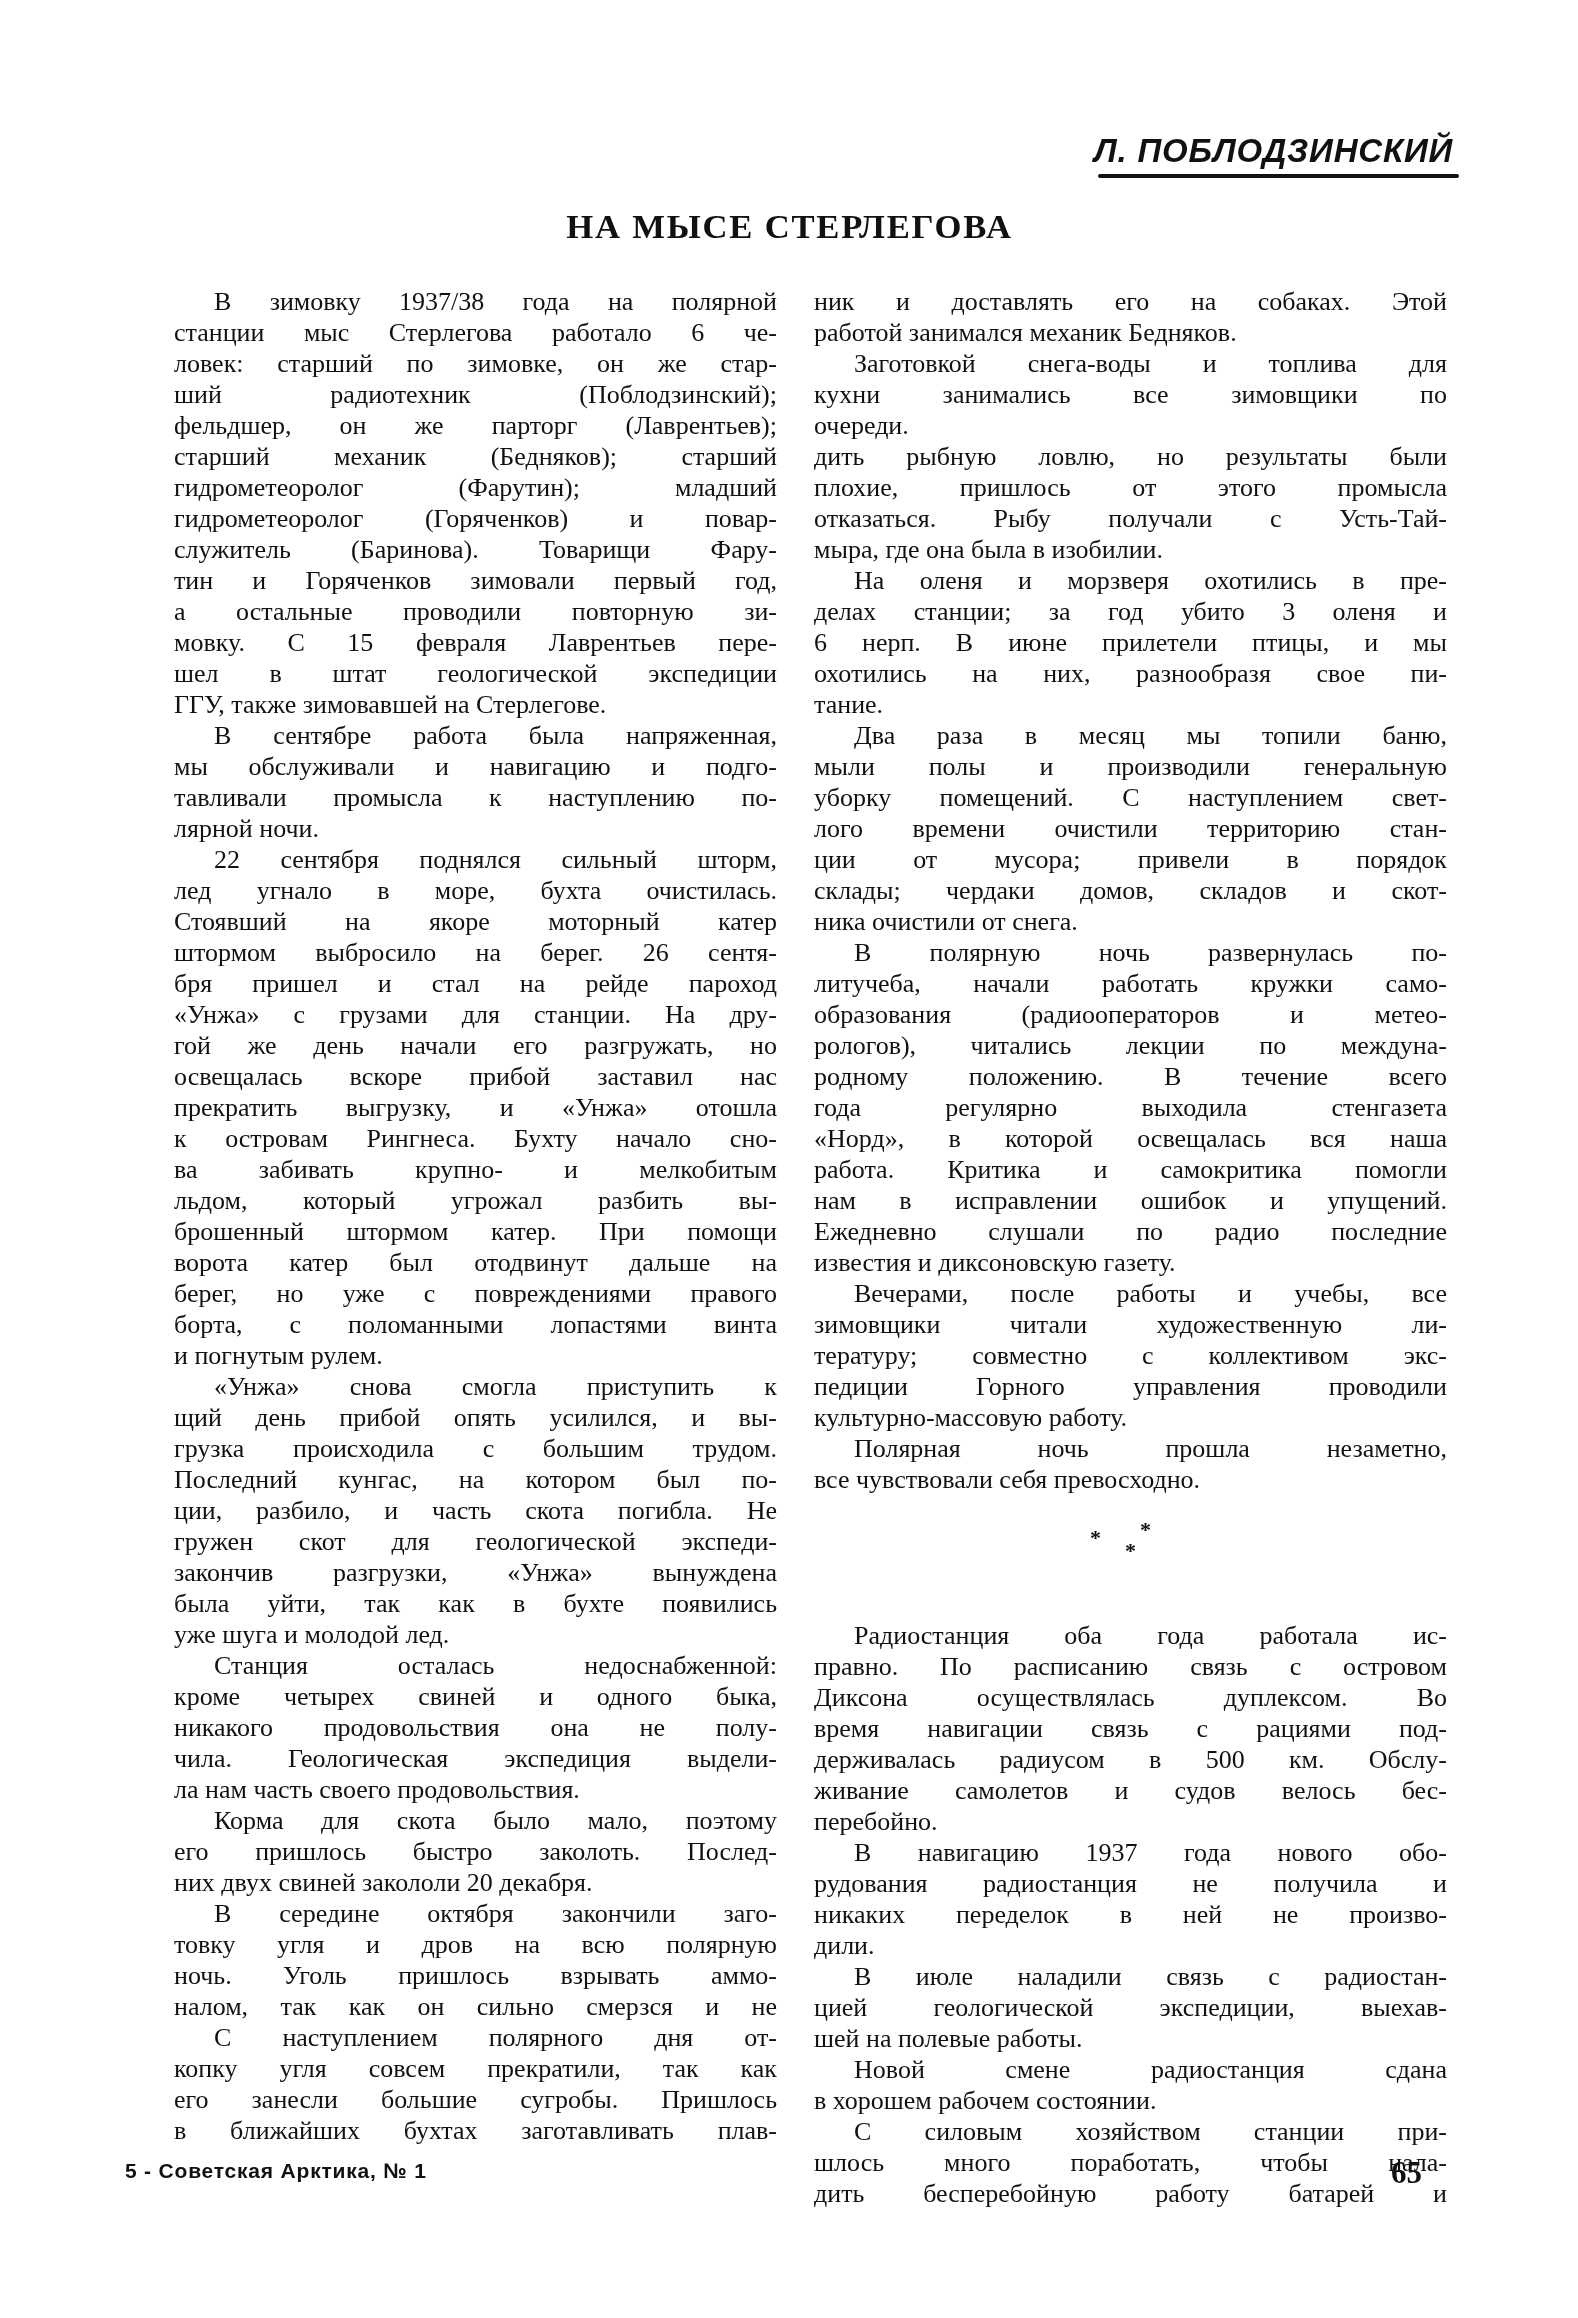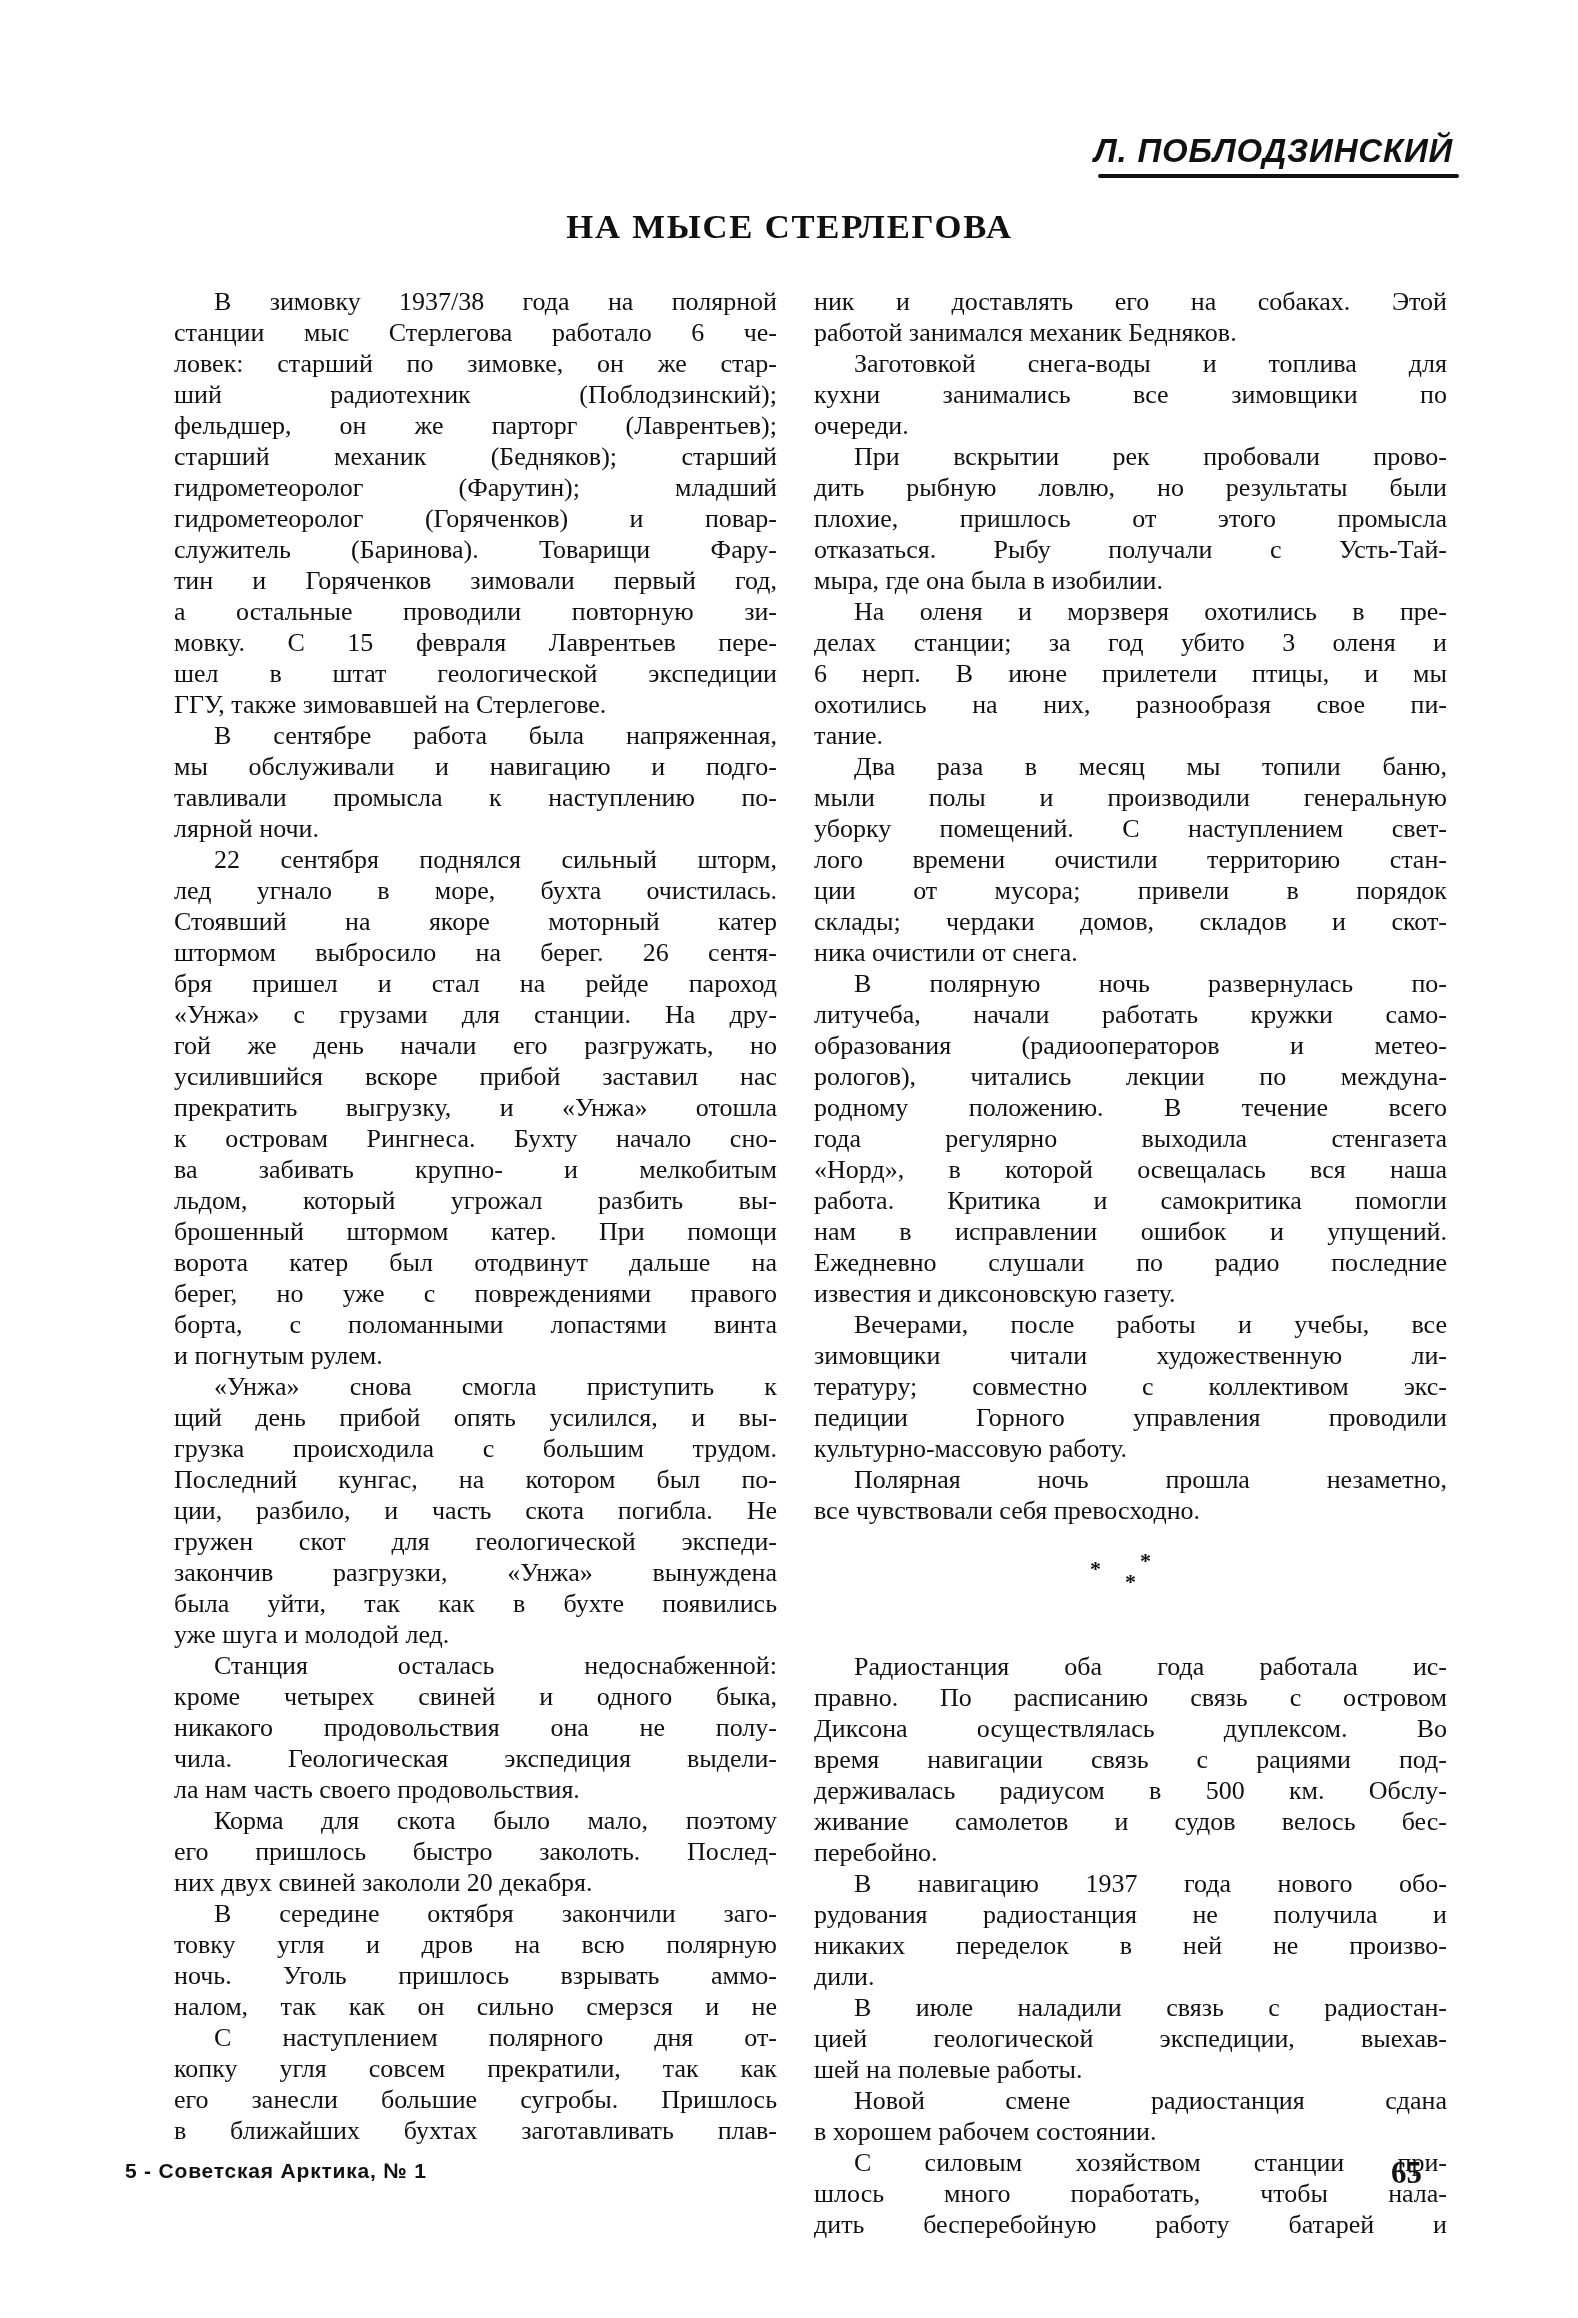--- a/index.html
+++ b/index.html
@@ -53,21 +53,21 @@
     <div class="line"><span>мы обслуживали и навигацию и подго-</span></div>
     <div class="line"><span>тавливали промысла к наступлению по-</span></div>
     <div class="line last"><span>лярной ночи.</span></div>
     <div class="line indent"><span>22 сентября поднялся сильный шторм,</span></div>
     <div class="line"><span>лед угнало в море, бухта очистилась.</span></div>
     <div class="line"><span>Стоявший на якоре моторный катер</span></div>
     <div class="line"><span>штормом выбросило на берег. 26 сентя-</span></div>
     <div class="line"><span>бря пришел и стал на рейде пароход</span></div>
     <div class="line"><span>«Унжа» с грузами для станции. На дру-</span></div>
     <div class="line"><span>гой же день начали его разгружать, но</span></div>
-    <div class="line"><span>усилившийся вскоре прибой заставил нас</span></div>
+    <div class="line"><span>освещалась вскоре прибой заставил нас</span></div>
     <div class="line"><span>прекратить выгрузку, и «Унжа» отошла</span></div>
     <div class="line"><span>к островам Рингнеса. Бухту начало сно-</span></div>
     <div class="line"><span>ва забивать крупно- и мелкобитым</span></div>
     <div class="line"><span>льдом, который угрожал разбить вы-</span></div>
     <div class="line"><span>брошенный штормом катер. При помощи</span></div>
     <div class="line"><span>ворота катер был отодвинут дальше на</span></div>
     <div class="line"><span>берег, но уже с повреждениями правого</span></div>
     <div class="line"><span>борта, с поломанными лопастями винта</span></div>
     <div class="line last"><span>и погнутым рулем.</span></div>
     <div class="line indent"><span>«Унжа» снова смогла приступить к</span></div>
@@ -95,21 +95,20 @@
     <div class="line"><span>копку угля совсем прекратили, так как</span></div>
     <div class="line"><span>его занесли большие сугробы. Пришлось</span></div>
     <div class="line"><span>в ближайших бухтах заготавливать плав-</span></div>
   </div>
 <div class="col right" id="col-right">
     <div class="line"><span>ник и доставлять его на собаках. Этой</span></div>
     <div class="line last"><span>работой занимался механик Бедняков.</span></div>
     <div class="line indent"><span>Заготовкой снега-воды и топлива для</span></div>
     <div class="line"><span>кухни занимались все зимовщики по</span></div>
     <div class="line last"><span>очереди.</span></div>
-    <div class="line indent"><span>При вскрытии рек пробовали прово-</span></div>
     <div class="line"><span>дить рыбную ловлю, но результаты были</span></div>
     <div class="line"><span>плохие, пришлось от этого промысла</span></div>
     <div class="line"><span>отказаться. Рыбу получали с Усть-Тай-</span></div>
     <div class="line last"><span>мыра, где она была в изобилии.</span></div>
     <div class="line indent"><span>На оленя и морзверя охотились в пре-</span></div>
     <div class="line"><span>делах станции; за год убито 3 оленя и</span></div>
     <div class="line"><span>6 нерп. В июне прилетели птицы, и мы</span></div>
     <div class="line"><span>охотились на них, разнообразя свое пи-</span></div>
     <div class="line last"><span>тание.</span></div>
     <div class="line indent"><span>Два раза в месяц мы топили баню,</span></div>

